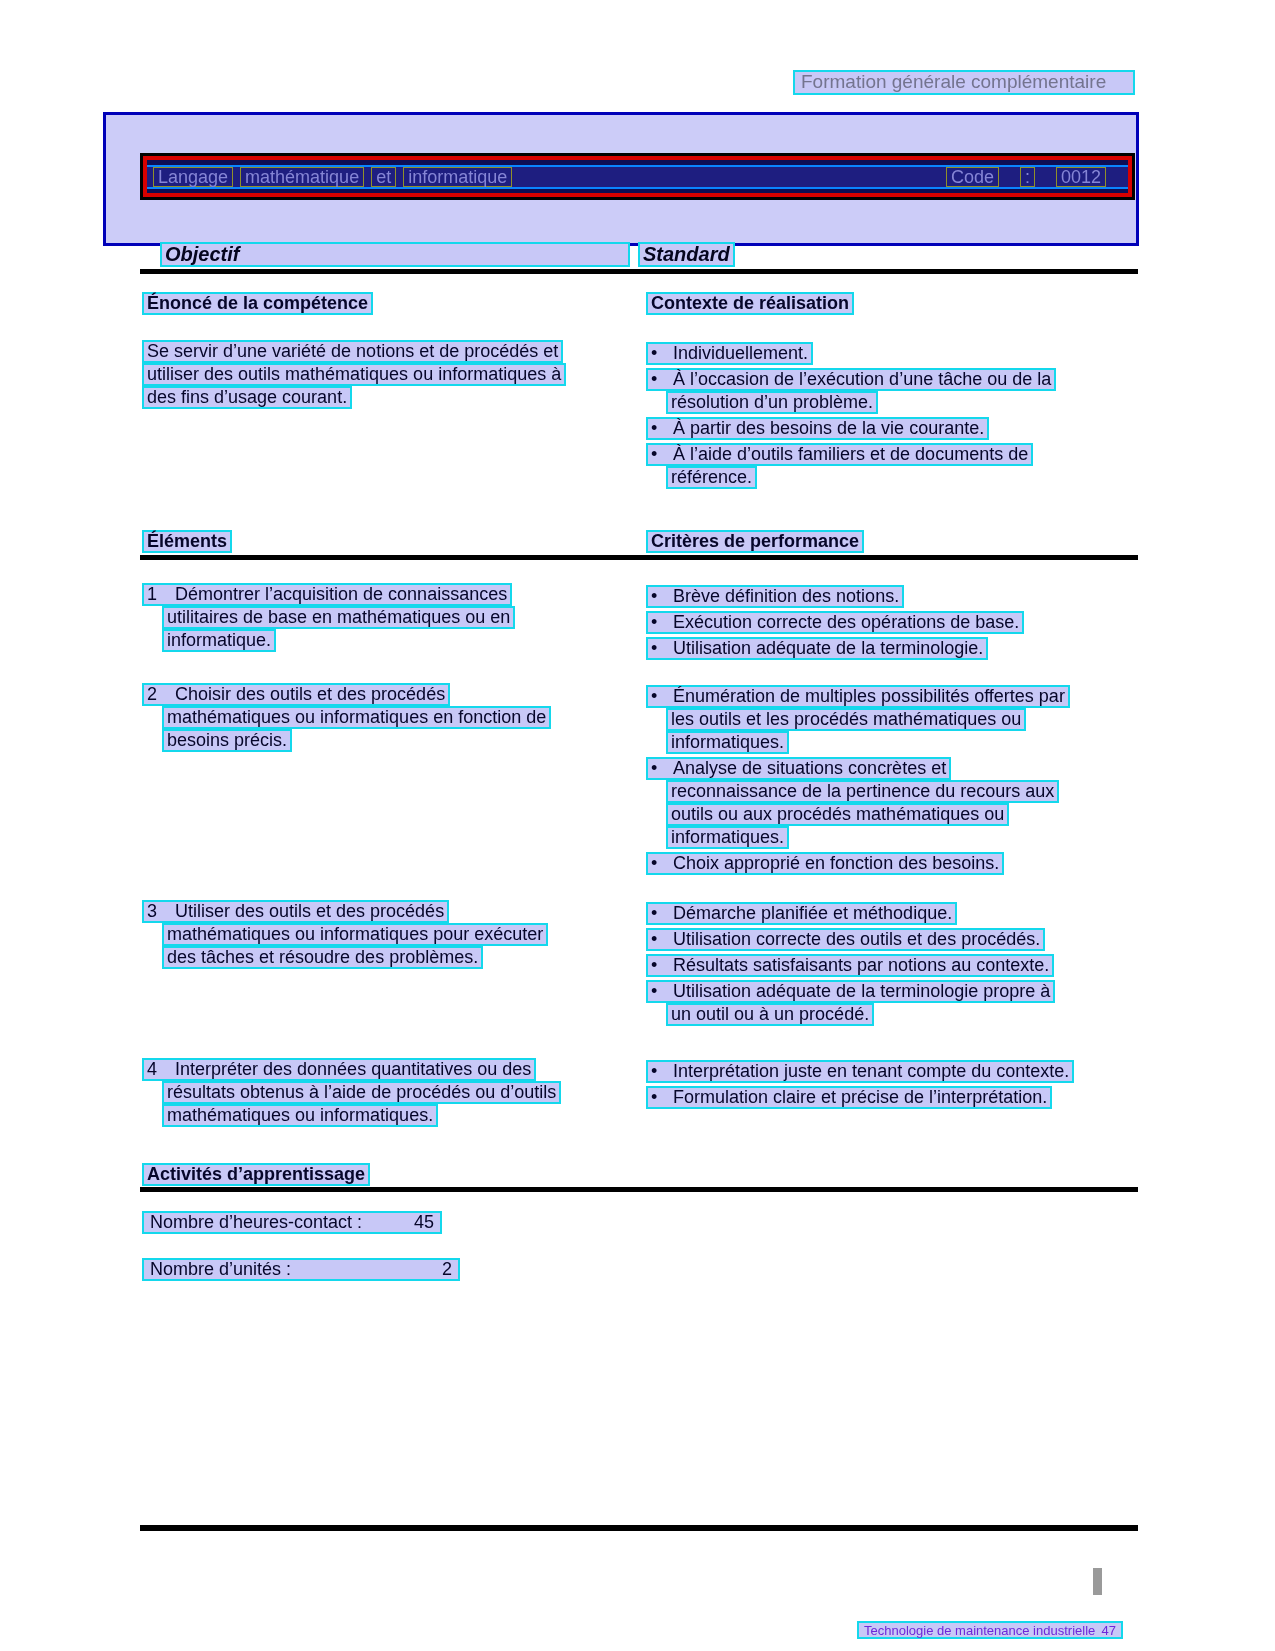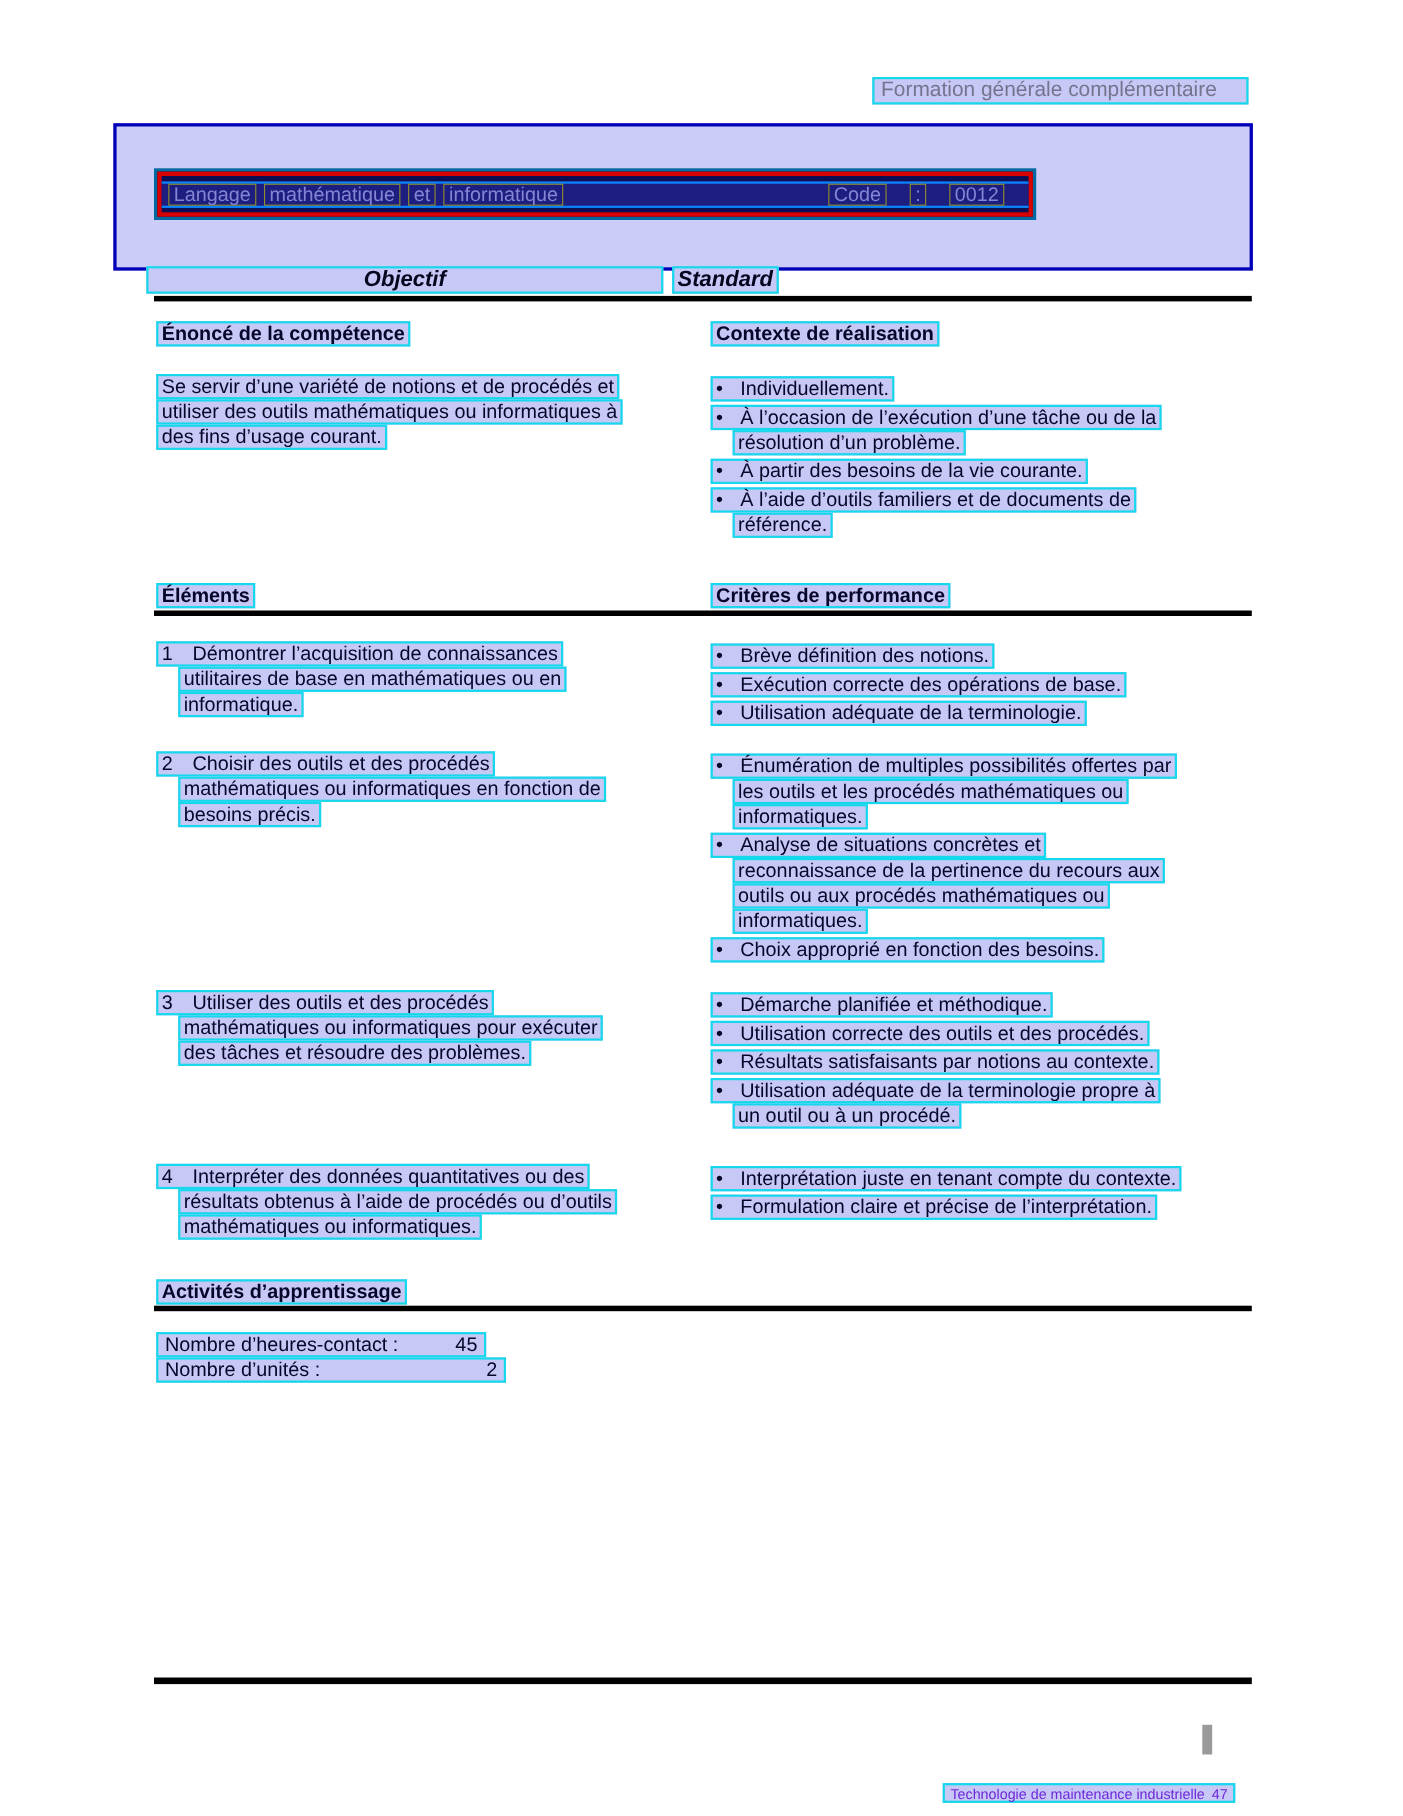--- a/index.html
+++ b/index.html
@@ -26,59 +26,59 @@
     position:absolute; left:793px; top:70px; width:342px; height:25px;
     font-size:19px; line-height:20px; color:#74748f; padding:0 6px;
   }
 
   
   .outer-box {
     position:absolute; left:103px; top:112px; width:1036px; height:134px;
     background:#ccccf8; border:3px solid #0000b8; box-sizing:border-box;
   }
   .bar-outer {
-    position:absolute; left:140px; top:153px; width:802px; height:47px;
-    background:#0369a1; padding:3px; box-sizing:border-box;
+    position:absolute; left:140px; top:153px; width:995px; height:47px;
+    background:#000000; padding:3px; box-sizing:border-box;
   }
   .bar-red {
     border:4px solid #d80000; background:#0e0e54; height:100%;
     box-sizing:border-box; display:flex; align-items:center;
   }
   .band {
     width:100%; height:24px; box-sizing:border-box;
     border-top:2px solid #0a85ff; border-bottom:2px solid #0a85ff;
     background:#1e1e80; display:flex; justify-content:space-between;
     align-items:center; padding:0 6px;
   }
   .band-left, .band-right { display:flex; align-items:center; }
   .w {
     border:1px solid #90902a; color:#8585d5; font-size:18px; line-height:18px;
     padding:0 4px; margin-right:7px; white-space:nowrap;
   }
   .band-right .w { margin-right:16px; margin-left:5px; }
 
   
-  .os-row { position:absolute; left:133px; top:242px;text-align:center; }
+  .os-row { position:absolute; left:160px; top:242px; }
   .os { font-style:italic; font-weight:700; font-size:20px; line-height:20px; height:25px; color:#05051e; }
   .os.obj { width:470px; }
   .os.std { margin-left:8px; }
 
   .rule { position:absolute; left:140px; width:998px; height:5px; background:#000000; }
 
   
   .hrow { position:absolute; left:142px; width:996px; height:22px; }
   .hrow .left  { position:absolute; left:0; top:0; }
   .hrow .right { position:absolute; left:504px; top:0; }
   .crow { position:absolute; left:142px; width:996px; }
   .lcol { position:absolute; left:0; top:0; width:500px; }
   .rcol { position:absolute; left:504px; top:2px; width:492px; }
 
   
   .nrow { width:300px; display:flex; justify-content:space-between; padding:0 6px; }
-  .nrow.n2 { width:318px; }
+  .nrow.n2 { width:318px;margin-top:24px; }
 
   
   .foot-rule { position:absolute; left:140px; top:1525px; width:998px; height:6px; background:#000000; }
   .foot-box {
     position:absolute; left:857px; top:1621px; width:266px; height:18px;
     font-size:13px; line-height:13px; padding:0 5px;
     display:flex; justify-content:space-between; align-items:center; color:#6d28d9;
   }
   .foot-marker { position:absolute; left:1093px; top:1568px; width:9px; height:27px; background:#9a9a9a; }
 </style>

